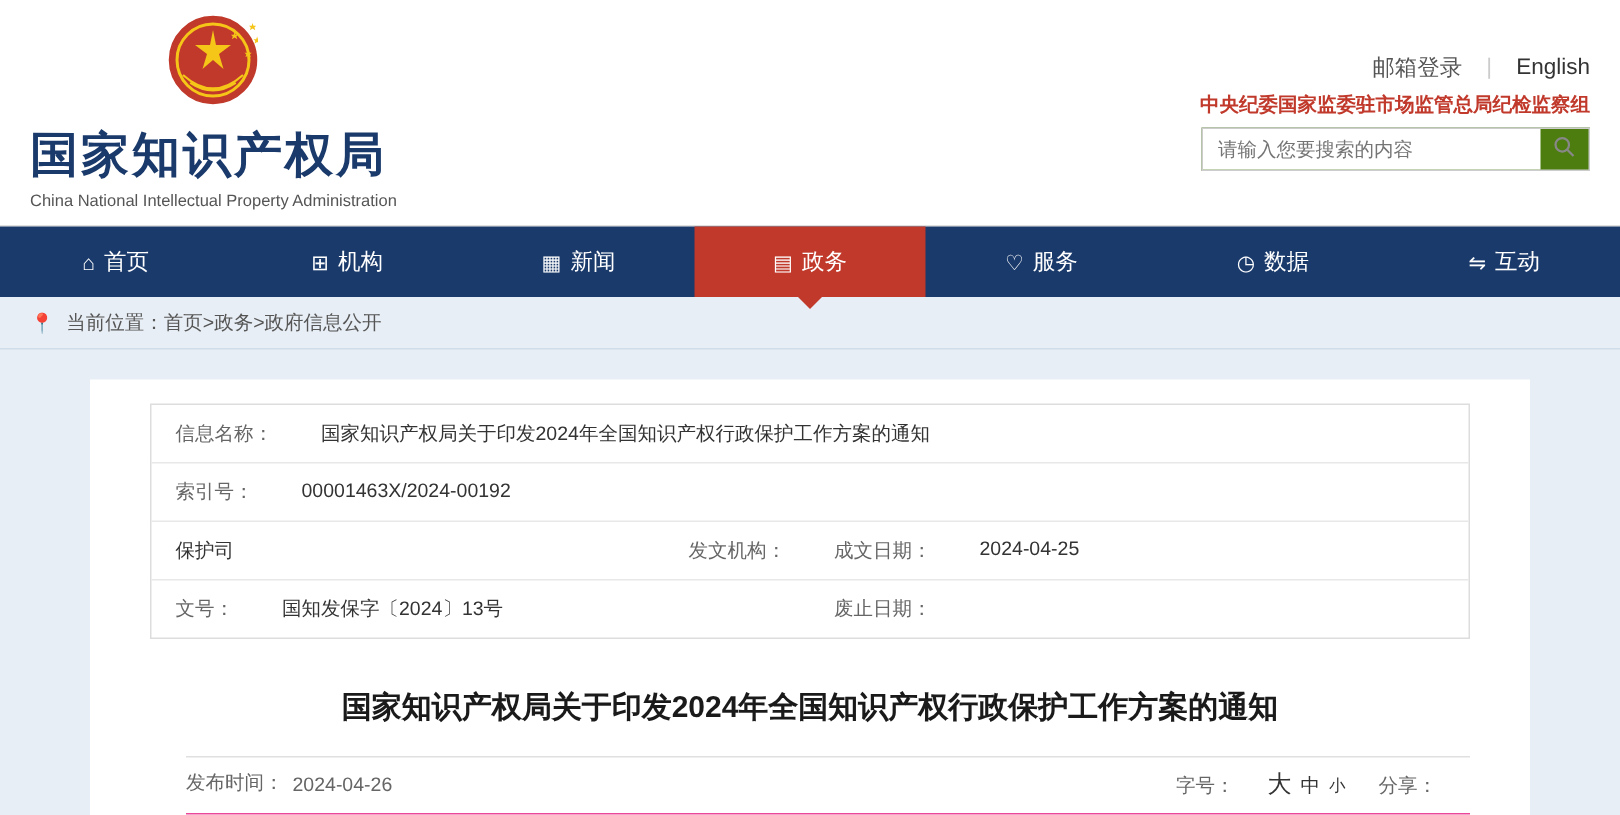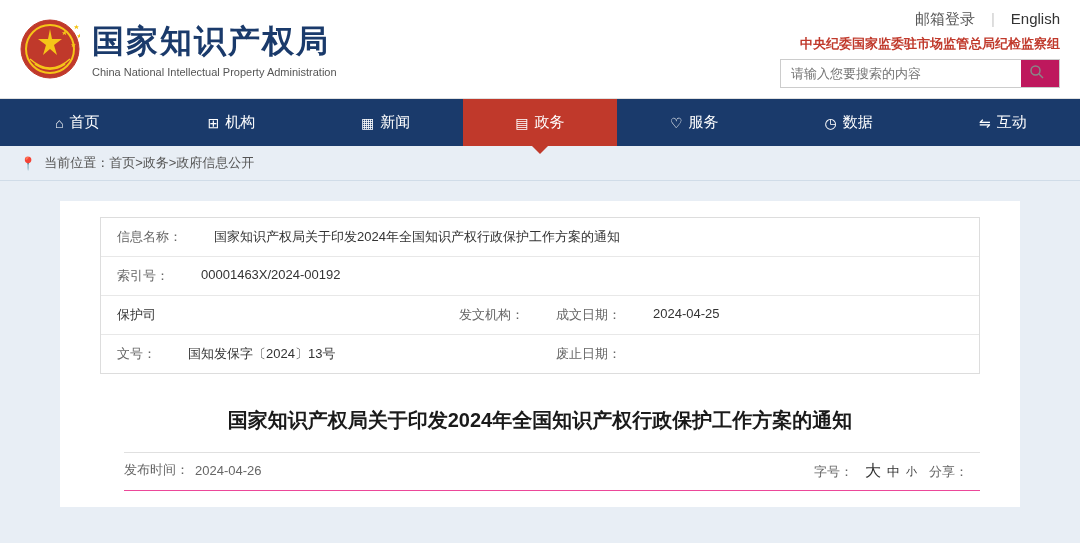--- a/index.html
+++ b/index.html
@@ -1,33 +1,33 @@
 <!DOCTYPE html>
 <html><head>
   <meta charset="utf-8">
   <style>
     * { margin: 0; padding: 0; box-sizing: border-box; }
     body { font-family: 'SimSun', 'Microsoft YaHei', sans-serif; font-size: 14px; background: #f0f4f8; width: 1080px; }
 
     
     .header { background: #fff; display: flex; align-items: center; justify-content: space-between; padding: 10px 20px 10px 20px; border-bottom: 1px solid #e0e0e0; }
-    .logo-area { display: flex; align-items: center; gap: 12px; }
+    .logo-area { display: flex; align-items: center; gap: 12px; flex-direction: column; }
     .logo-emblem { width: 60px; height: 60px; }
     .logo-text-cn { font-size: 32px; font-weight: bold; color: #1a3a6b; letter-spacing: 2px; }
     .logo-text-en { font-size: 11px; color: #555; margin-top: 2px; }
 
     .header-right { display: flex; flex-direction: column; align-items: flex-end; gap: 6px; }
     .header-top-links { display: flex; gap: 16px; font-size: 15px; color: #555; align-self: flex-end; }
     .header-top-links a { color: #555; text-decoration: none; cursor: pointer; }
     .header-top-links .separator { color: #ccc; }
     .header-top-links .english-link { color: #333; }
 
     .red-link { color: #c0392b; font-size: 13px; font-weight: bold; text-decoration: none; }
 
-    .search-box { display: flex; align-items: flex-end; border: 1px solid #ccc; background: #be185d; width: 280px; }
+    .search-box { display: flex; align-items: flex-end; border: 1px solid #ccc; background: #4d7c0f; width: 259px; }
     .search-box input { border: none; outline: none; padding: 6px 10px; font-size: 13px; width: 240px; color: #aaa; }
     .search-box button { background: none; border: none; cursor: pointer; padding: 4px 8px; }
 
     
     nav { background: #1a3a6b; display: flex; align-items: stretch; }
     .nav-item { flex: 1; display: flex; align-items: center; justify-content: center; gap: 6px; padding: 14px 0; color: #fff; font-size: 15px; cursor: pointer; text-decoration: none; position: relative; }
     .nav-item.active { background: #c0392b; }
     .nav-item.active::after { content: ''; position: absolute; bottom: -8px; left: 50%; transform: translateX(-50%); width: 0; height: 0; border-left: 8px solid transparent; border-right: 8px solid transparent; border-top: 8px solid #c0392b; }
     .nav-icon { font-size: 14px; }
 
@@ -46,21 +46,21 @@
     .info-label { color: #666; min-width: 70px; white-space: nowrap; }
     .info-value { flex: 1; }
     .info-half { flex: 1; display: flex; }
 
     
     .article-title { font-size: 20px; font-weight: bold; color: #1a1a1a; text-align: center; margin: 20px 0 16px 0; line-height: 1.6; }
 
     
     .article-meta { display: flex; align-items: flex-start; justify-content: space-between; border-top: 1px solid #e0e0e0; border-bottom: 1px solid #ec4899; padding: 8px 0; font-size: 13px; color: #666; margin-left: 24px; }
     .article-meta-left { display: flex; gap: 6px; align-items: center; }
-    .article-meta-right { display: flex; gap: 12px; align-items: center; }
+    .article-meta-right { display: flex; gap: 22px; align-items: center; }
     .font-size-controls { display: flex; gap: 6px; align-items: center; }
     .font-btn { cursor: pointer; color: #333; text-decoration: none; }
     .font-btn.large { font-size: 16px; }
     .font-btn.medium { font-size: 13px; }
     .font-btn.small { font-size: 11px; }
 
     
     .page-wrapper { background: #e8eef5; min-height: 543px; }
   </style>
 </head>

